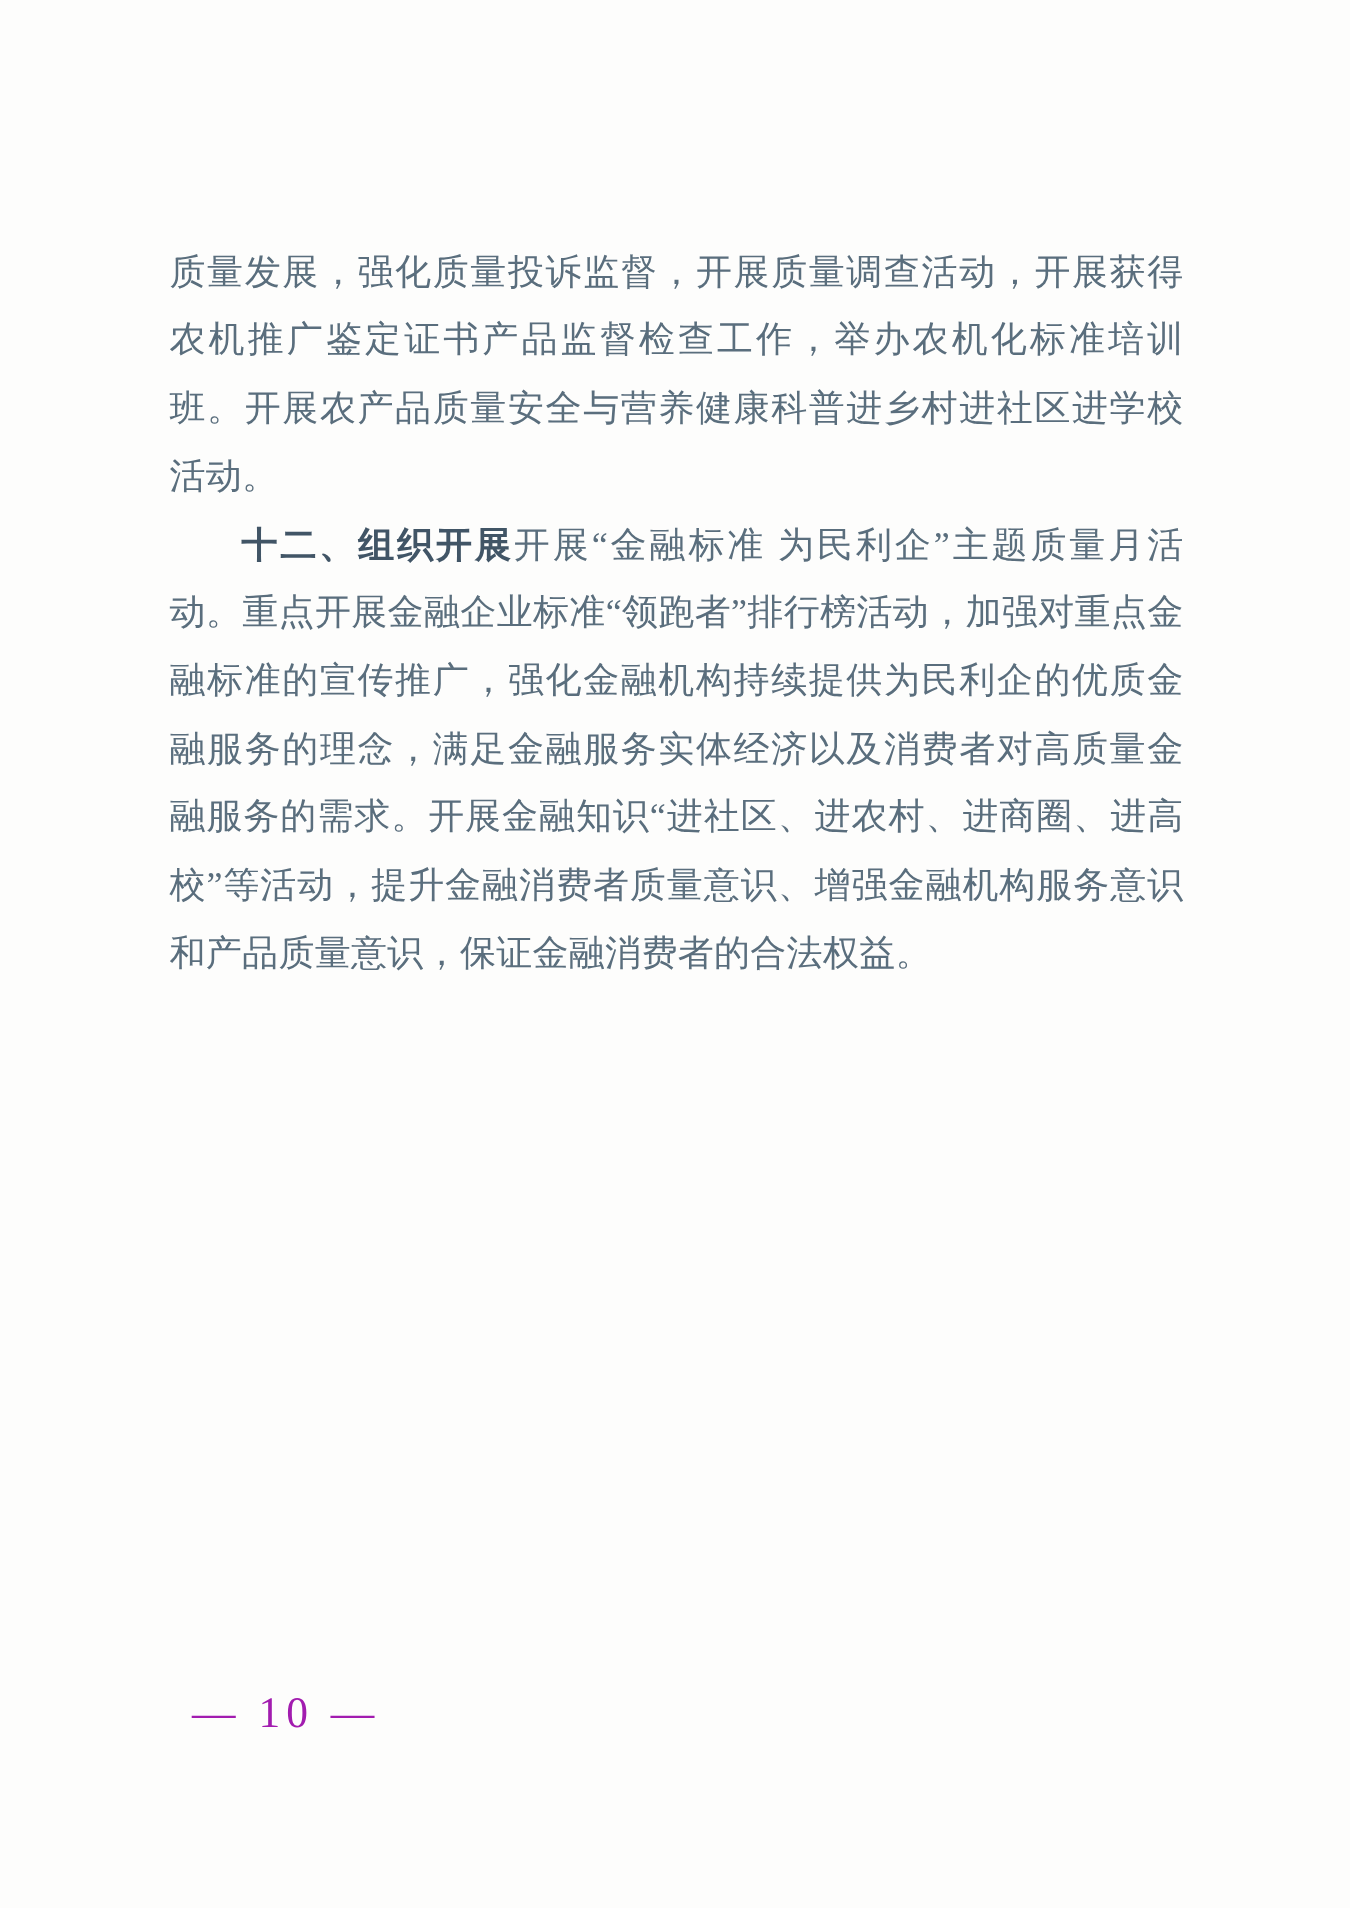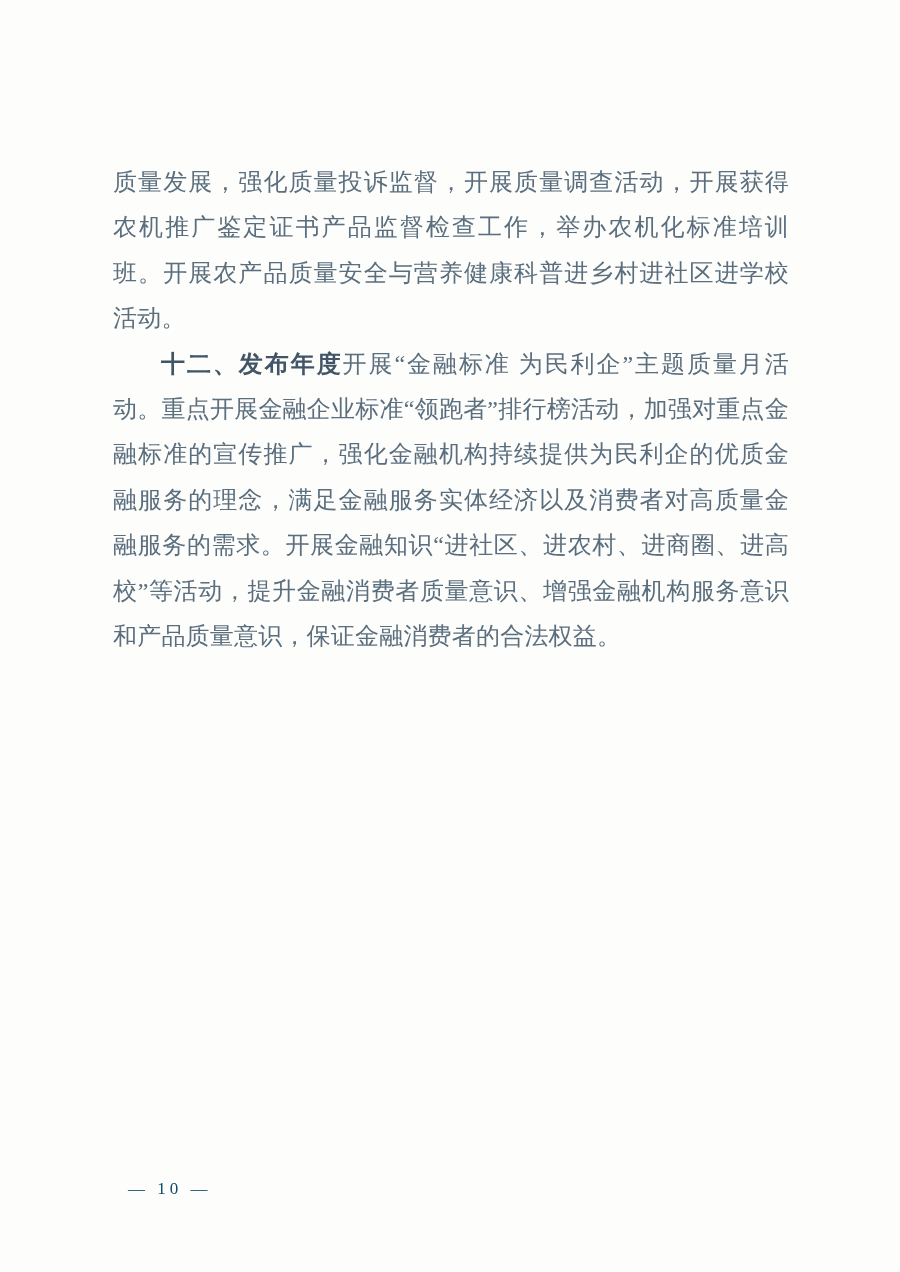--- a/index.html
+++ b/index.html
@@ -36,39 +36,39 @@
   }
   .para.indent {
     text-indent: 2em;
   }
   .lead {
     font-weight: bold;
     color: #415566;
   }
   .footer {
     position: absolute;
-    top: 1174px;
+    top: 1127px;
     left: 128px;
-    font-size: 17px;
+    font-size: 29px;
     line-height: 30px;
-    color: #0c4a6e;
+    color: #a21caf;
     letter-spacing: 4px;
   }
 </style>
 </head>
 <body>
 
 <div class="page">
 
   <div class="text-block">
 
     <p class="para"><span>质量发展，强化质量投诉监督，开展质量调查活动，开展获得农机推广鉴定证书产品监督检查工作，举办农机化标准培训班。开展农产品质量安全与营养健康科普进乡村进社区进学校活动。</span></p>
 
 
 
 
-    <p class="para indent"><span class="lead">十二、发布年度</span><span>开展“金融标准 为民利企”主题质量月活动。重点开展金融企业标准“领跑者”排行榜活动，加强对重点金融标准的宣传推广，强化金融机构持续提供为民利企的优质金融服务的理念，满足金融服务实体经济以及消费者对高质量金融服务的需求。开展金融知识“进社区、进农村、进商圈、进高校”等活动，提升金融消费者质量意识、增强金融机构服务意识和产品质量意识，保证金融消费者的合法权益。</span></p>
+    <p class="para indent"><span class="lead">十二、组织开展</span><span>开展“金融标准 为民利企”主题质量月活动。重点开展金融企业标准“领跑者”排行榜活动，加强对重点金融标准的宣传推广，强化金融机构持续提供为民利企的优质金融服务的理念，满足金融服务实体经济以及消费者对高质量金融服务的需求。开展金融知识“进社区、进农村、进商圈、进高校”等活动，提升金融消费者质量意识、增强金融机构服务意识和产品质量意识，保证金融消费者的合法权益。</span></p>
 
   </div>
 
   <div class="footer">— 10 —</div>
 
 </div>
 
 </body></html>

